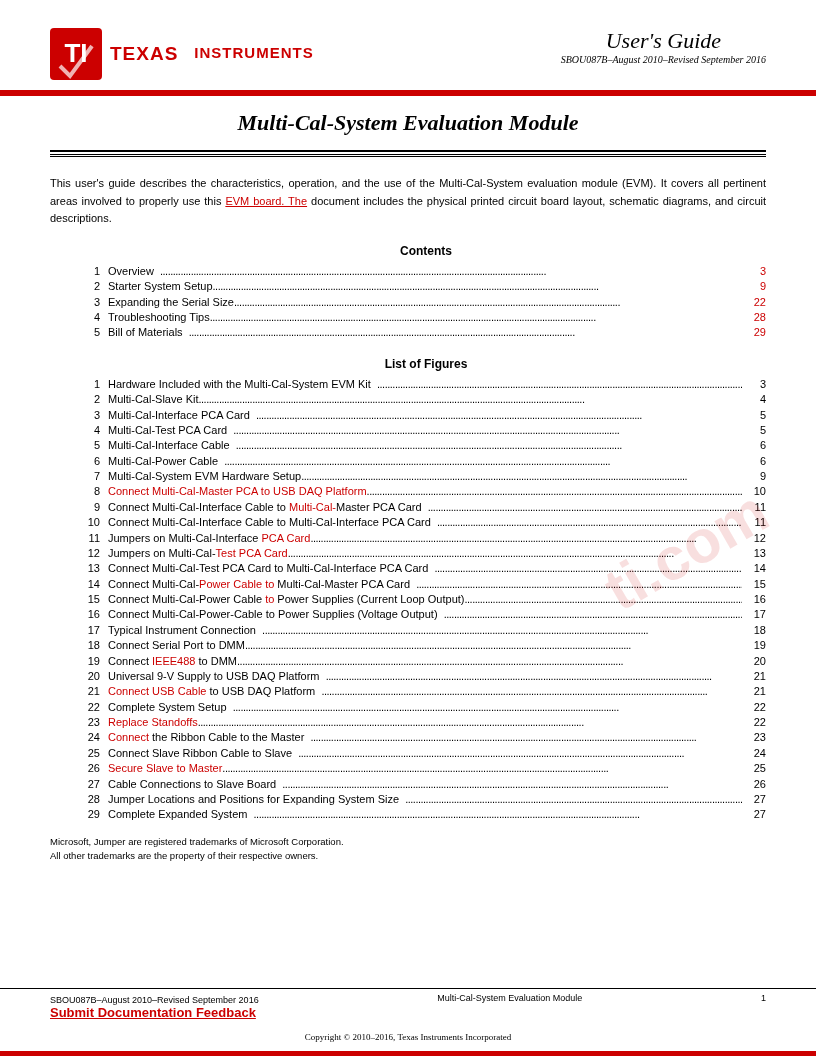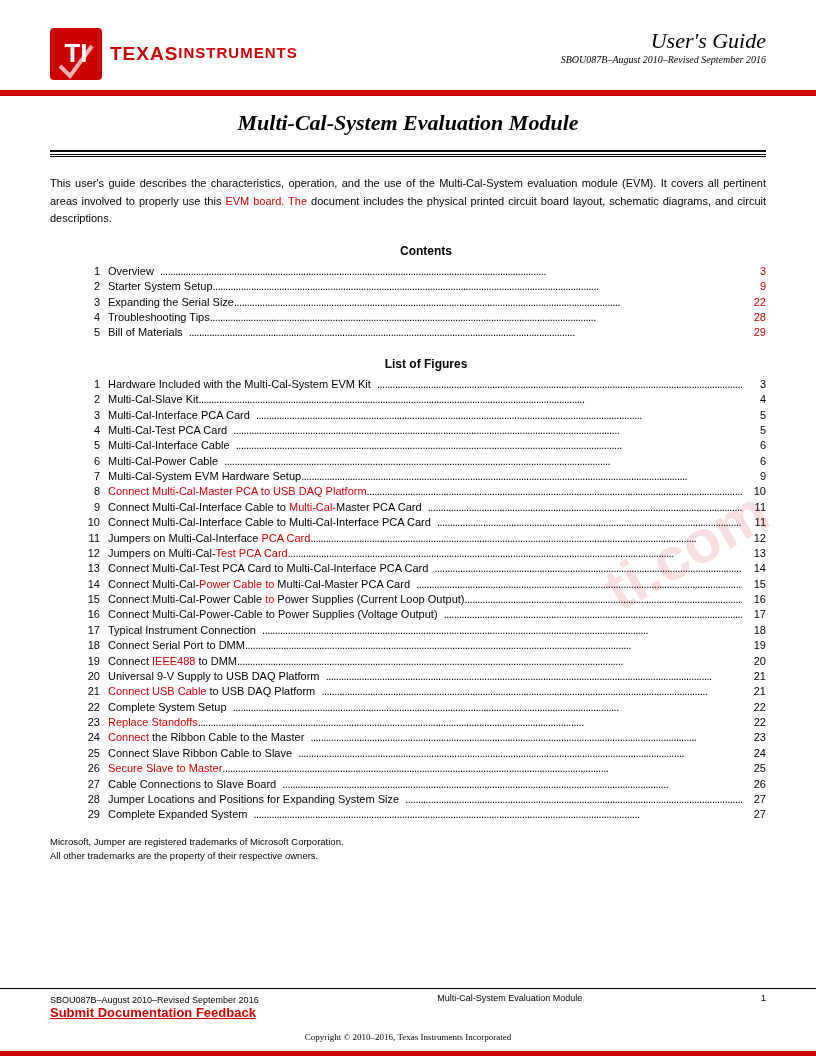--- a/index.html
+++ b/index.html
@@ -52,24 +52,25 @@
       color: #cc0000;
       letter-spacing: 1px;
       line-height: 1.1;
     }
 
     .logo-instruments {
       font-size: 15px;
       font-weight: bold;
       color: #cc0000;
       letter-spacing: 1px;
+      margin-left: 16px;
     }
 
     .header-right {
-      text-align: right;
+      text-align: center;
     }
 
     .users-guide-title {
       font-size: 22px;
       font-style: italic;
       color: #000;
       font-family: 'Times New Roman', serif;
     }
 
     .doc-number {
@@ -139,20 +140,21 @@
       font-size: 11px;
       line-height: 1.6;
       text-align: justify;
       color: #000;
       position: relative;
       z-index: 1;
     }
 
     .intro-text .highlight {
       color: #cc0000;
+      text-decoration: underline;
     }
 
     
     .section-heading {
       text-align: center;
       font-weight: bold;
       font-size: 12px;
       margin-top: 16px;
       margin-bottom: 6px;
     }

